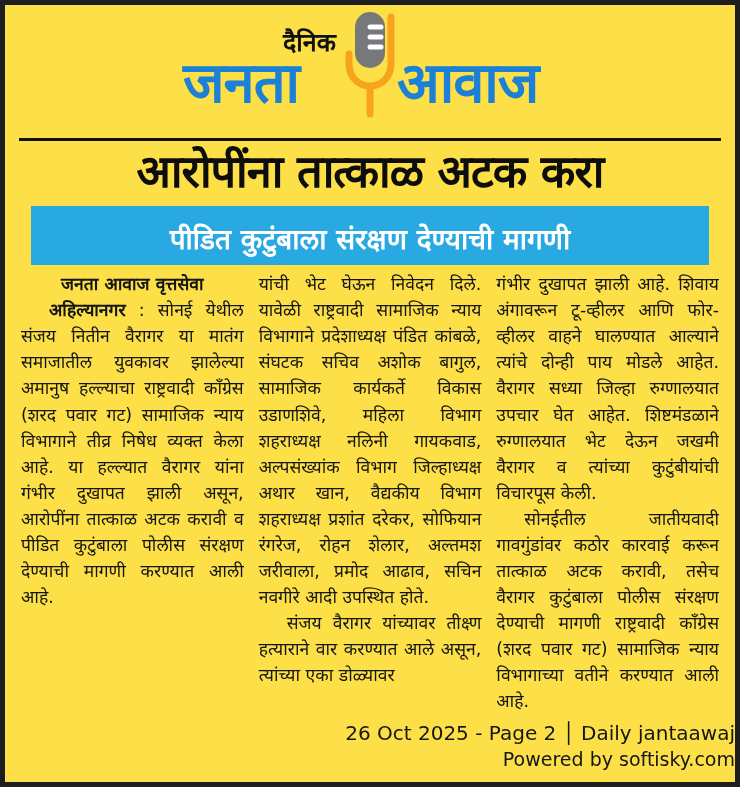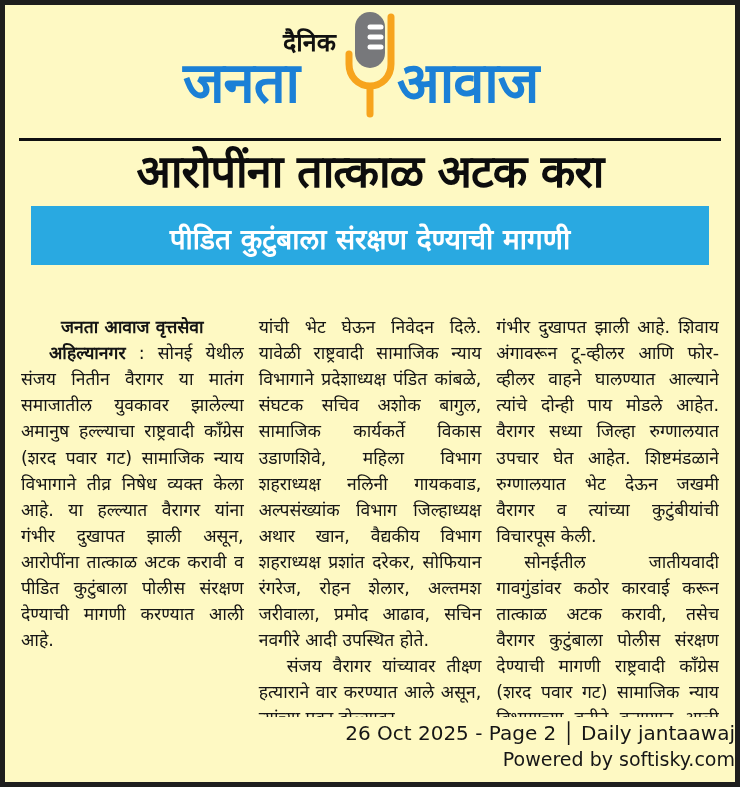--- a/index.html
+++ b/index.html
@@ -1,21 +1,21 @@
 <!DOCTYPE html>
 <html lang="mr"><head>
 <meta charset="utf-8">
 <style>
   html,body{margin:0;padding:0;background:#ffffff;}
   *{box-sizing:border-box;}
   .page{
     position:relative;
     width:740px;height:787px;
     border:5px solid #1e1e1e;
-    background:#fef9c3;
+    background:#fde047;
     font-family:"DejaVu Sans",sans-serif;
     overflow:hidden;
   }
   
   .masthead{position:relative;height:133px;}
   .masthead-tagline{
     position:absolute;left:278px;top:24px;
     font-size:25px;font-weight:bold;color:#111;
     line-height:1.1;
   }
@@ -37,21 +37,21 @@
   .subheadline{
     margin:5px 26px 0 26px;background:#29a9e1;color:#ffffff;
     text-align:center;font-weight:bold;font-size:28px;
     padding:17px 4px 9px 4px;line-height:1.2;
   }
   
   .article{
     display:flex;gap:15px;
     margin:6px 16px 0 16px;height:446px;overflow:hidden;
   }
-  .col{flex:1 1 0;min-width:0;font-size:17.5px;line-height:1.49;color:#151515;text-align:justify;margin-top:43px;}
+  .col{flex:1 1 0;min-width:0;font-size:17.5px;line-height:1.49;color:#151515;text-align:justify;}
   .col p{margin:0;}
   .byline{font-weight:bold;text-align:center;margin:0 0 1px 0;}
   .indent{text-indent:1.6em;}
   .lead{font-weight:bold;}
   
   .footer{position:absolute;left:9px;right:0;bottom:8px;text-align:right;color:#161616;}
   .footer-line1{font-size:20px;line-height:1.3;}
   .footer-line2{font-size:19px;line-height:1.45;}
 </style>
 </head>

